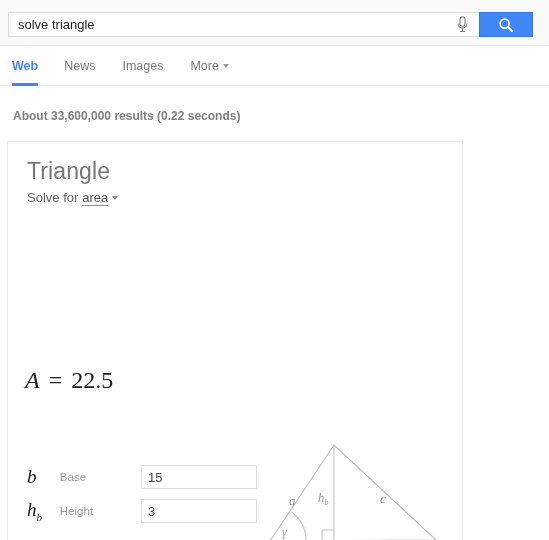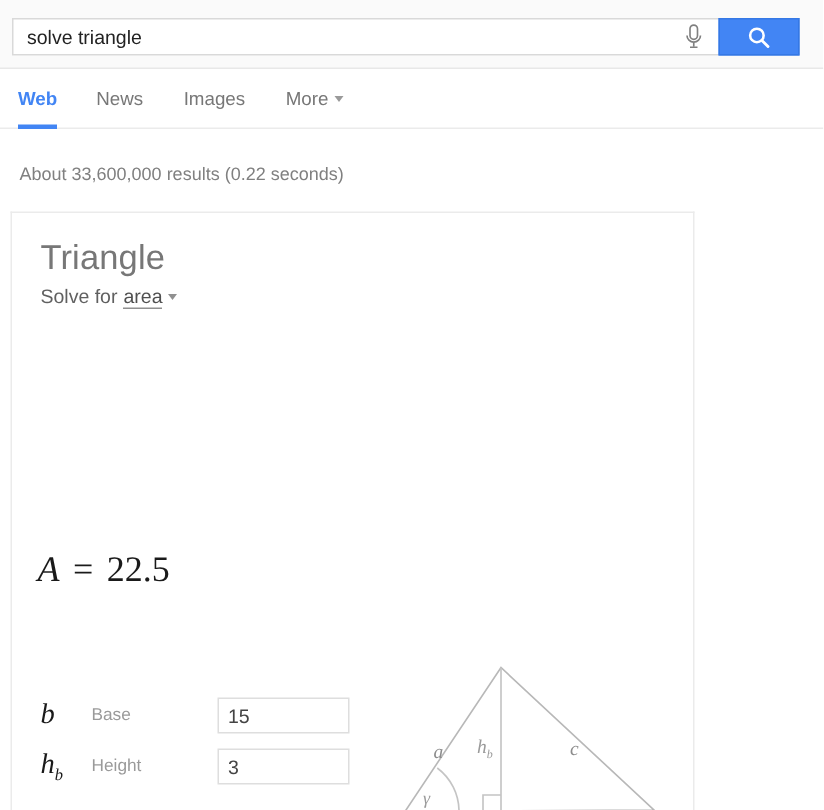--- a/index.html
+++ b/index.html
@@ -108,20 +108,21 @@
     border-right: 3.5px solid transparent;
     border-top: 4px solid #9a9a9a;
   }
 
   
   .result-stats {
     position: absolute;
     left: 13px; top: 109px;
     font-size: 12px;
     color: #808080;
+    font-weight: bold;
   }
 
   
   .card {
     position: absolute;
     left: 7px; top: 141px;
     width: 456px; height: 420px;
     background: #ffffff;
     border: 1px solid #ebebeb;
     border-bottom: 0;
@@ -192,21 +193,21 @@
   .var-sym sub {
     font-size: 11px;
     font-style: italic;
   }
   .var-label {
     width: 84px;
     font-size: 11.5px;
     color: #9a9a9a;
   }
   .var-input {
-    width: 88px;
+    width: 116px;
     height: 24px;
     border: 1px solid #dedede;
     background: #ffffff;
     font-family: "Liberation Sans", sans-serif;
     font-size: 13px;
     color: #444444;
     padding: 0 6px;
     outline: none;
   }
 

